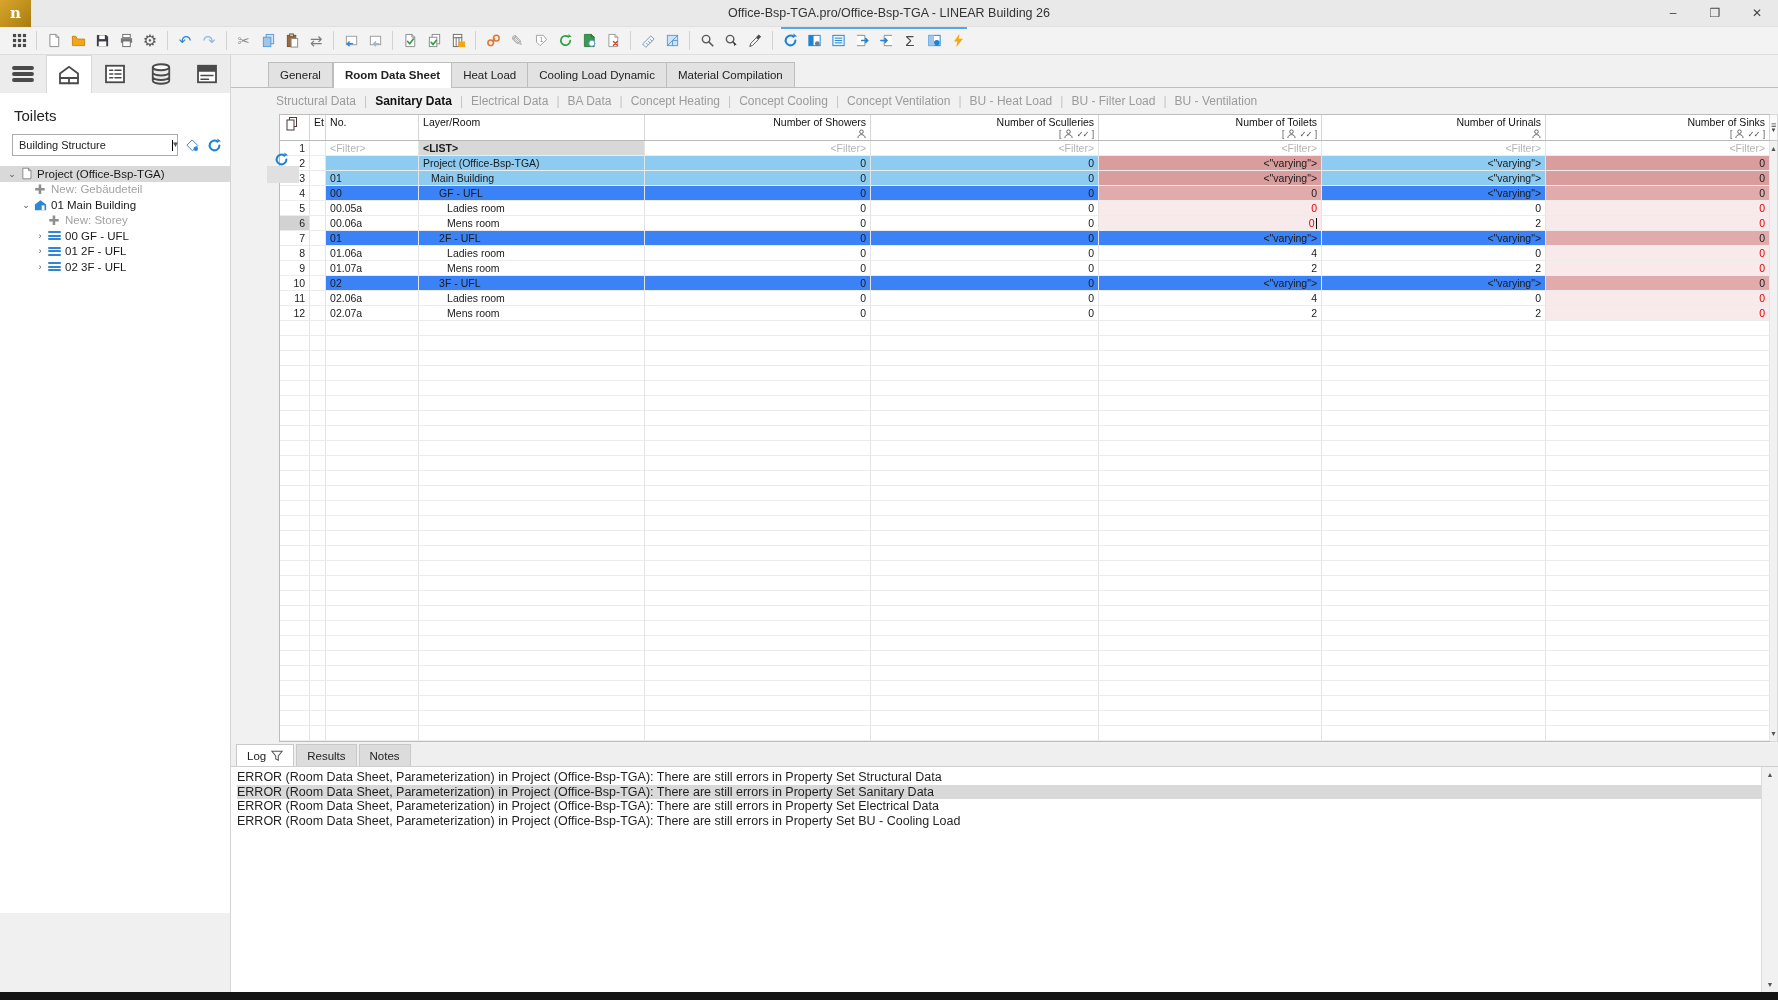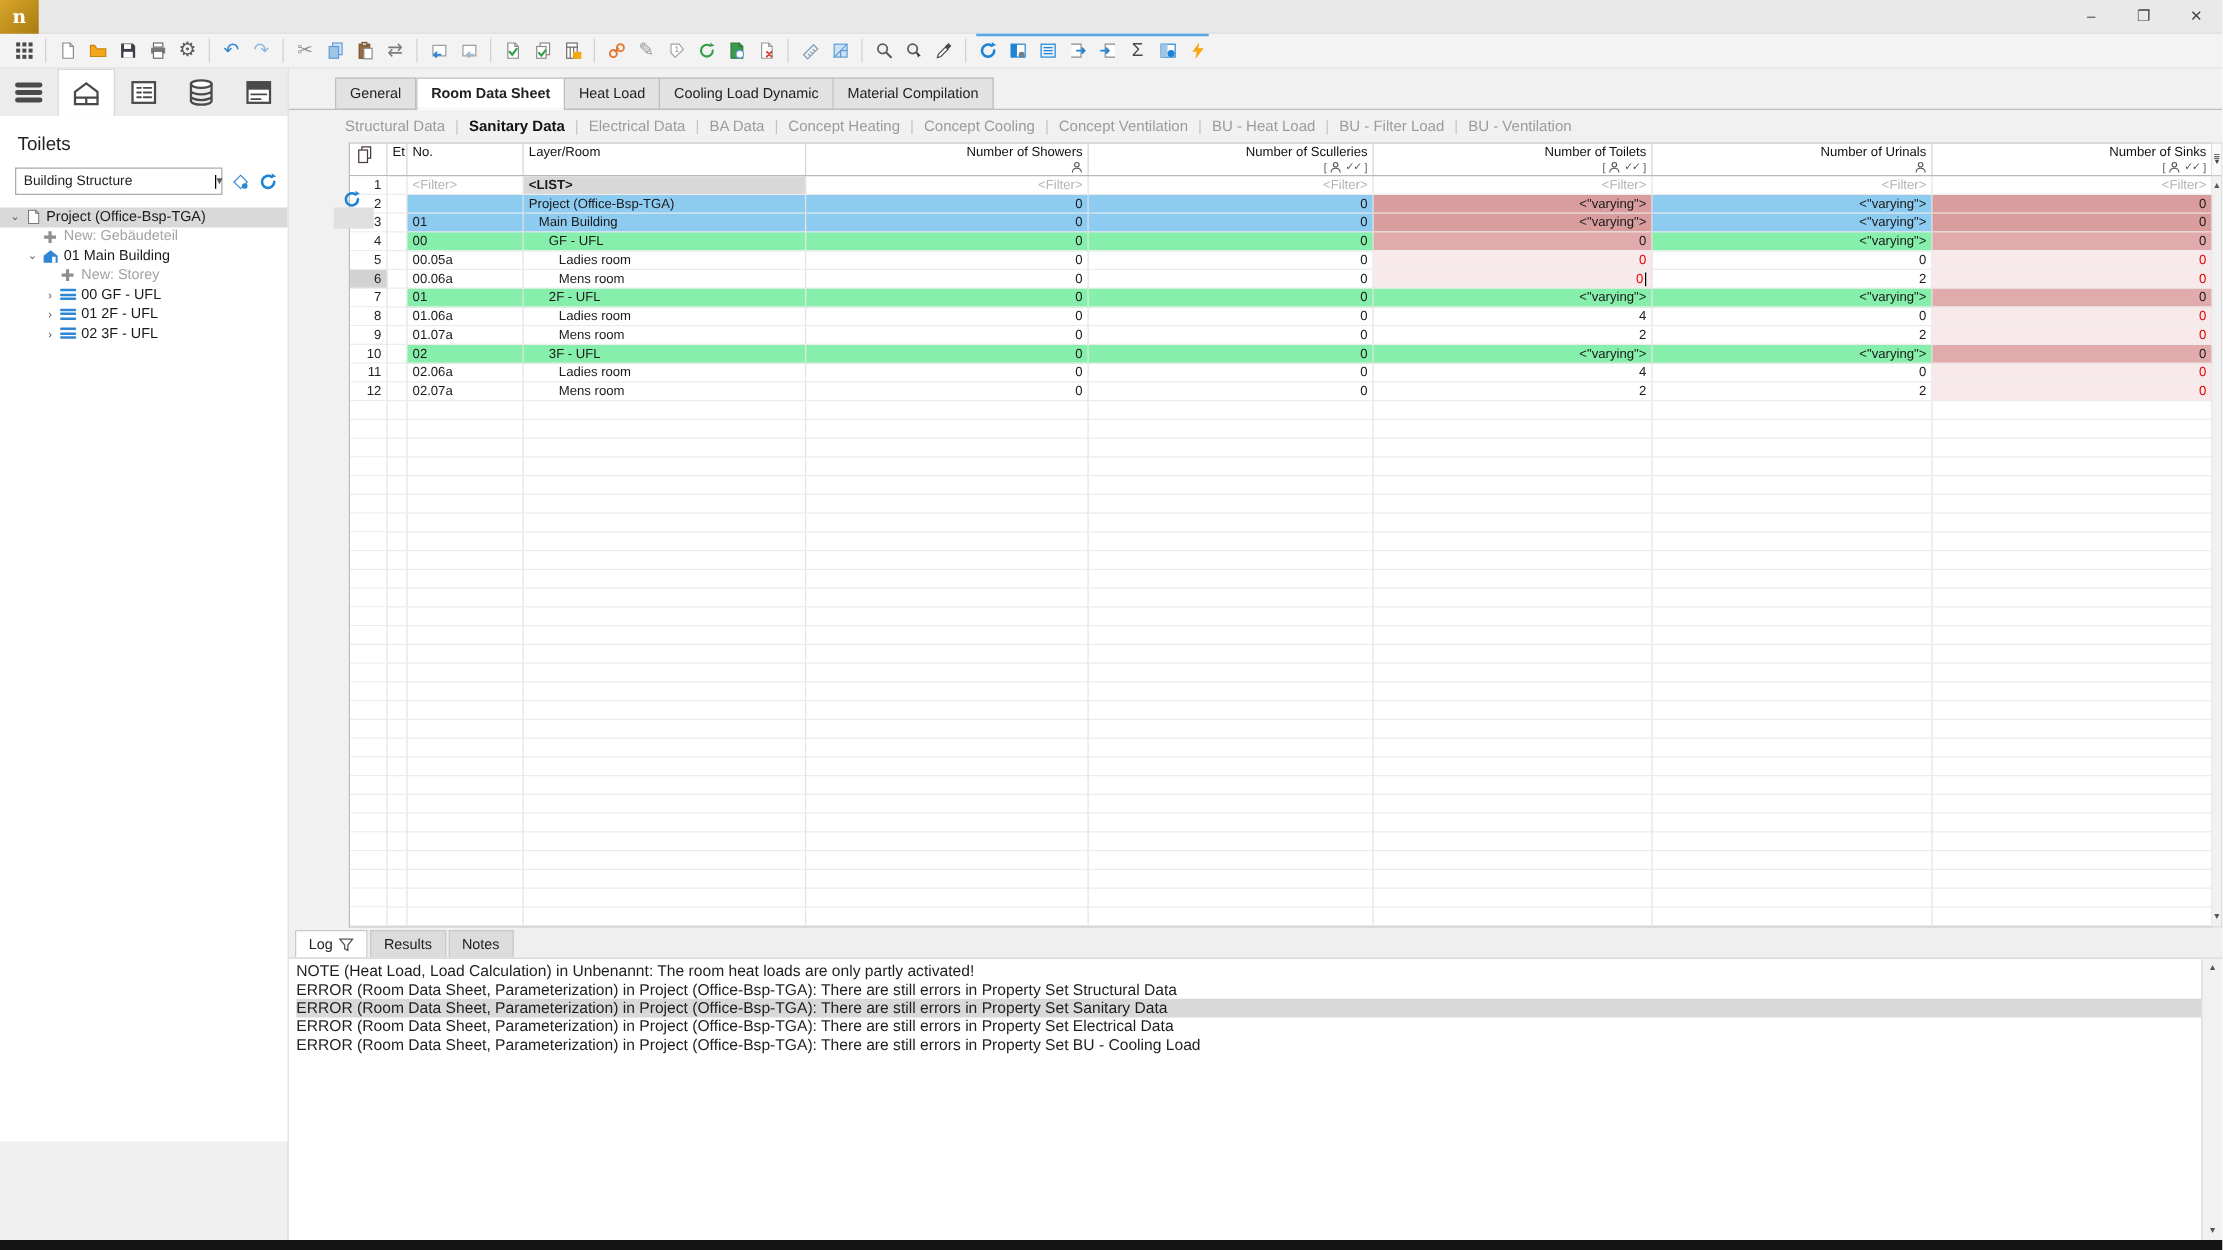--- a/index.html
+++ b/index.html
@@ -67,21 +67,21 @@
   .trow .cell{border-right:1px solid #e4e4e4;border-bottom:1px solid #ececec;font-size:10.5px;display:flex;align-items:center;padding:0 4px;overflow:hidden;white-space:nowrap;}
   .cell.num{justify-content:flex-end;}
   .thead{display:flex;height:26px;border-bottom:1px solid #b8b8b8;background:#fff;}
   .hcell{border-right:1px solid #d6d6d6;font-size:10.5px;color:#111;display:flex;flex-direction:column;justify-content:flex-start;padding:1px 4px 0 4px;overflow:hidden;}
   .hcell .t{white-space:nowrap;}
   .hcell.r .t{text-align:right;}
   .hcell .sub{display:flex;justify-content:flex-end;align-items:center;gap:3px;font-size:8.5px;color:#555;height:11px;}
   .rownum{justify-content:flex-end;padding:0 5px 0 0;color:#222;background:#fff;}
   .rownum.current{background:#d2d2d2;}
   .s-b1{background:#8dcbf0;}
-  .s-b2{background:#86efac;}
+  .s-b2{background:#3b82f6;}
   .s-p1{background:#da9d9d;}
   .s-p2{background:#e2abab;}
   .s-p3{background:#f8eaea;color:#e60000;}
   .s-ph{color:#b4b4b4;}
   .s-list{background:#d8d8d8;font-weight:bold;}
   .caret{display:inline-block;width:1.5px;height:11px;background:#000;margin-left:1px;}
 
   .vscroll{width:17px;display:flex;flex-direction:column;background:#f1f1f1;border:1px solid #d9d9d9;border-left:none;}
   .fbtn{height:26px;border-bottom:1px solid #c9c9c9;background:#fafafa;display:flex;align-items:center;justify-content:center;font-size:9px;color:#444;flex-direction:column;line-height:5px;}
   .sarr{height:15px;display:flex;align-items:center;justify-content:center;font-size:7px;color:#555;}
@@ -100,20 +100,21 @@
 
   .bottombar{position:absolute;left:0;right:0;bottom:0;height:8px;background:#141414;}
 </style>
 </head>
 <body>
 
 <div class="titlebar">
   <div class="logo">
       <span>n</span>
     </div>
+  <div class="wtitle">Office-Bsp-TGA.pro/Office-Bsp-TGA - LINEAR Building 26</div>
   <div class="wctrl">
     <div class="wbtn">–</div>
     <div class="wbtn">❐</div>
     <div class="wbtn">✕</div>
   </div>
 </div>
 
 <div class="toolbar" id="toolbar">
     <div class="tgroup">
       <div class="tbtn">
@@ -1240,21 +1241,20 @@
           </div>
           <div class="ltab">
             <span>Results</span>
           </div>
           <div class="ltab">
             <span>Notes</span>
           </div>
         </div>
       <div class="logbody">
         <div class="loglines" id="logLines">
-            <div class="logline">NOTE (Heat Load, Load Calculation) in Unbenannt: The room heat loads are only partly activated!</div>
             <div class="logline">ERROR (Room Data Sheet, Parameterization) in Project (Office-Bsp-TGA): There are still errors in Property Set Structural Data</div>
             <div class="logline hl">ERROR (Room Data Sheet, Parameterization) in Project (Office-Bsp-TGA): There are still errors in Property Set Sanitary Data</div>
             <div class="logline">ERROR (Room Data Sheet, Parameterization) in Project (Office-Bsp-TGA): There are still errors in Property Set Electrical Data</div>
             <div class="logline">ERROR (Room Data Sheet, Parameterization) in Project (Office-Bsp-TGA): There are still errors in Property Set BU - Cooling Load</div>
           </div>
         <div class="logscroll">
           <div class="sarr">▲</div>
           <div class="strack"></div>
           <div class="sarr">▼</div>
         </div>

